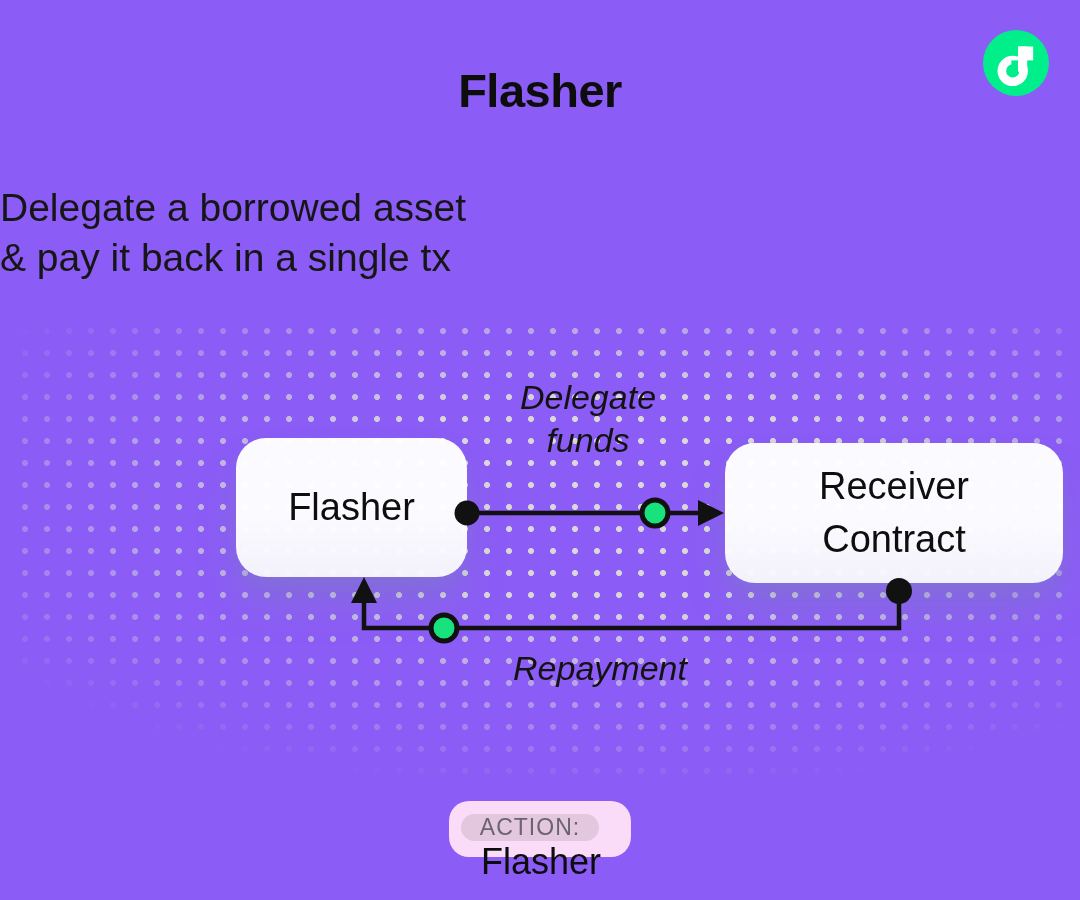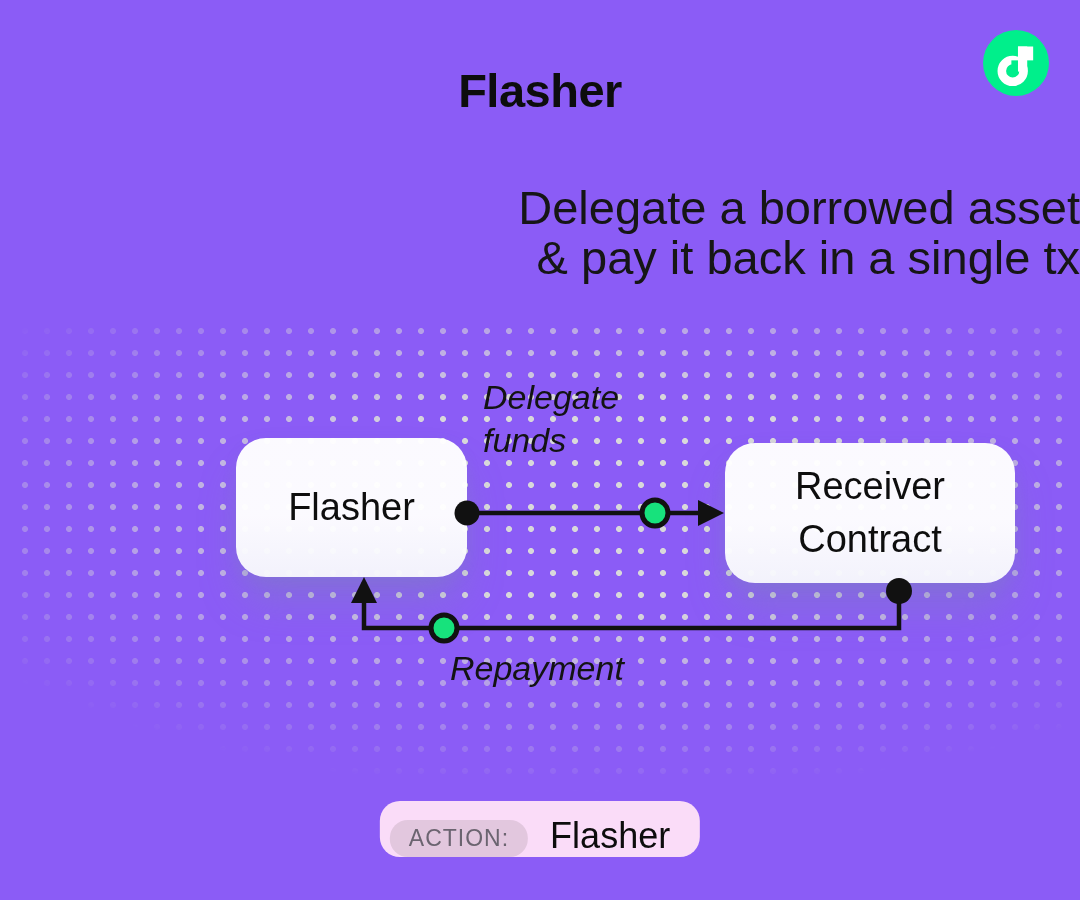--- a/index.html
+++ b/index.html
@@ -9,21 +9,21 @@
     font-family:"Liberation Sans", sans-serif;
   }
 
   
   .title{
     position:absolute; top:63px; left:0; width:100%;
     text-align:center; font-size:47px; font-weight:800; letter-spacing:-0.5px; color:#0d0d0d;
   }
   .subtitle{
     position:absolute; top:183px; left:0; width:100%;
-    text-align:right; font-size:47px; line-height:50px; font-weight:400; color:#161616;
+    text-align:left; font-size:39px; line-height:50px; font-weight:400; color:#161616;
   }
   .logo{ position:absolute; top:30px; right:31px; width:66px; height:66px; }
 
   
   .dot-grid{
     position:absolute; left:8px; top:312px; width:1064px; height:480px;
     background-image:radial-gradient(circle, #d8d8da 2.6px, rgba(216,216,218,0) 3.4px);
     background-size:22px 22px; background-position:6px 8px;
     -webkit-mask-image:radial-gradient(ellipse 72% 62% at 56% 40%, #000 35%, transparent 97%);
             mask-image:radial-gradient(ellipse 72% 62% at 56% 40%, #000 35%, transparent 97%);
@@ -31,39 +31,39 @@
 
   
   .node{
     position:absolute; border-radius:30px;
     background:linear-gradient(180deg, rgba(255,255,255,0.97) 55%, rgba(246,247,252,0.97) 100%);
     box-shadow:0 28px 42px -6px rgba(124,134,184,0.42), 0 6px 14px rgba(124,134,184,0.16);
     display:flex; align-items:center; justify-content:center;
     font-size:38px; font-weight:500; color:#0e0e0e; text-align:center;
   }
   .node-flasher{ left:236px; top:438px; width:231px; height:139px; }
-  .node-receiver{ left:725px; top:443px; width:290px; height:140px; line-height:53px; padding:16px 20px; box-sizing:border-box; }
+  .node-receiver{ left:725px; top:443px; width:338px; height:140px; line-height:53px; padding:16px 20px; box-sizing:border-box; }
 
   
   .edge-label{
     position:absolute; font-style:italic; font-size:34px; font-weight:500;
-    line-height:43px; color:#131313;
+    line-height:43px; text-align:center; color:#131313;
   }
   .label-call{ left:57px; top:475px; width:160px; }
   .label-delegate{ left:483px; top:376px; width:210px; }
   .label-repayment{ left:450px; top:641px; width:300px;margin-top:6px; }
 
   
   .edges{ position:absolute; left:0; top:0; width:1080px; height:900px; }
 
   
   .action-pill{
     position:absolute; left:540px; top:801px; transform:translateX(-50%);
     height:56px; border-radius:20px; background:#fadcf8;
-    display:flex; align-items:flex-end; padding:0 30px 0 10px; box-sizing:border-box;
+    display:flex; align-items:center; padding:13px 30px 0 10px; box-sizing:border-box;flex-direction:column;
   }
   .action-badge{
     height:37px; border-radius:18px; background:#e2c7de;
     display:flex; align-items:center; padding:0 19px;
     font-size:23px; letter-spacing:1px; color:#6b6470; font-weight:400;
   }
   .action-value{ font-size:36px; margin-left:22px; color:#0d0d0d; font-weight:500; }
 </style>
 </head>
 <body>

